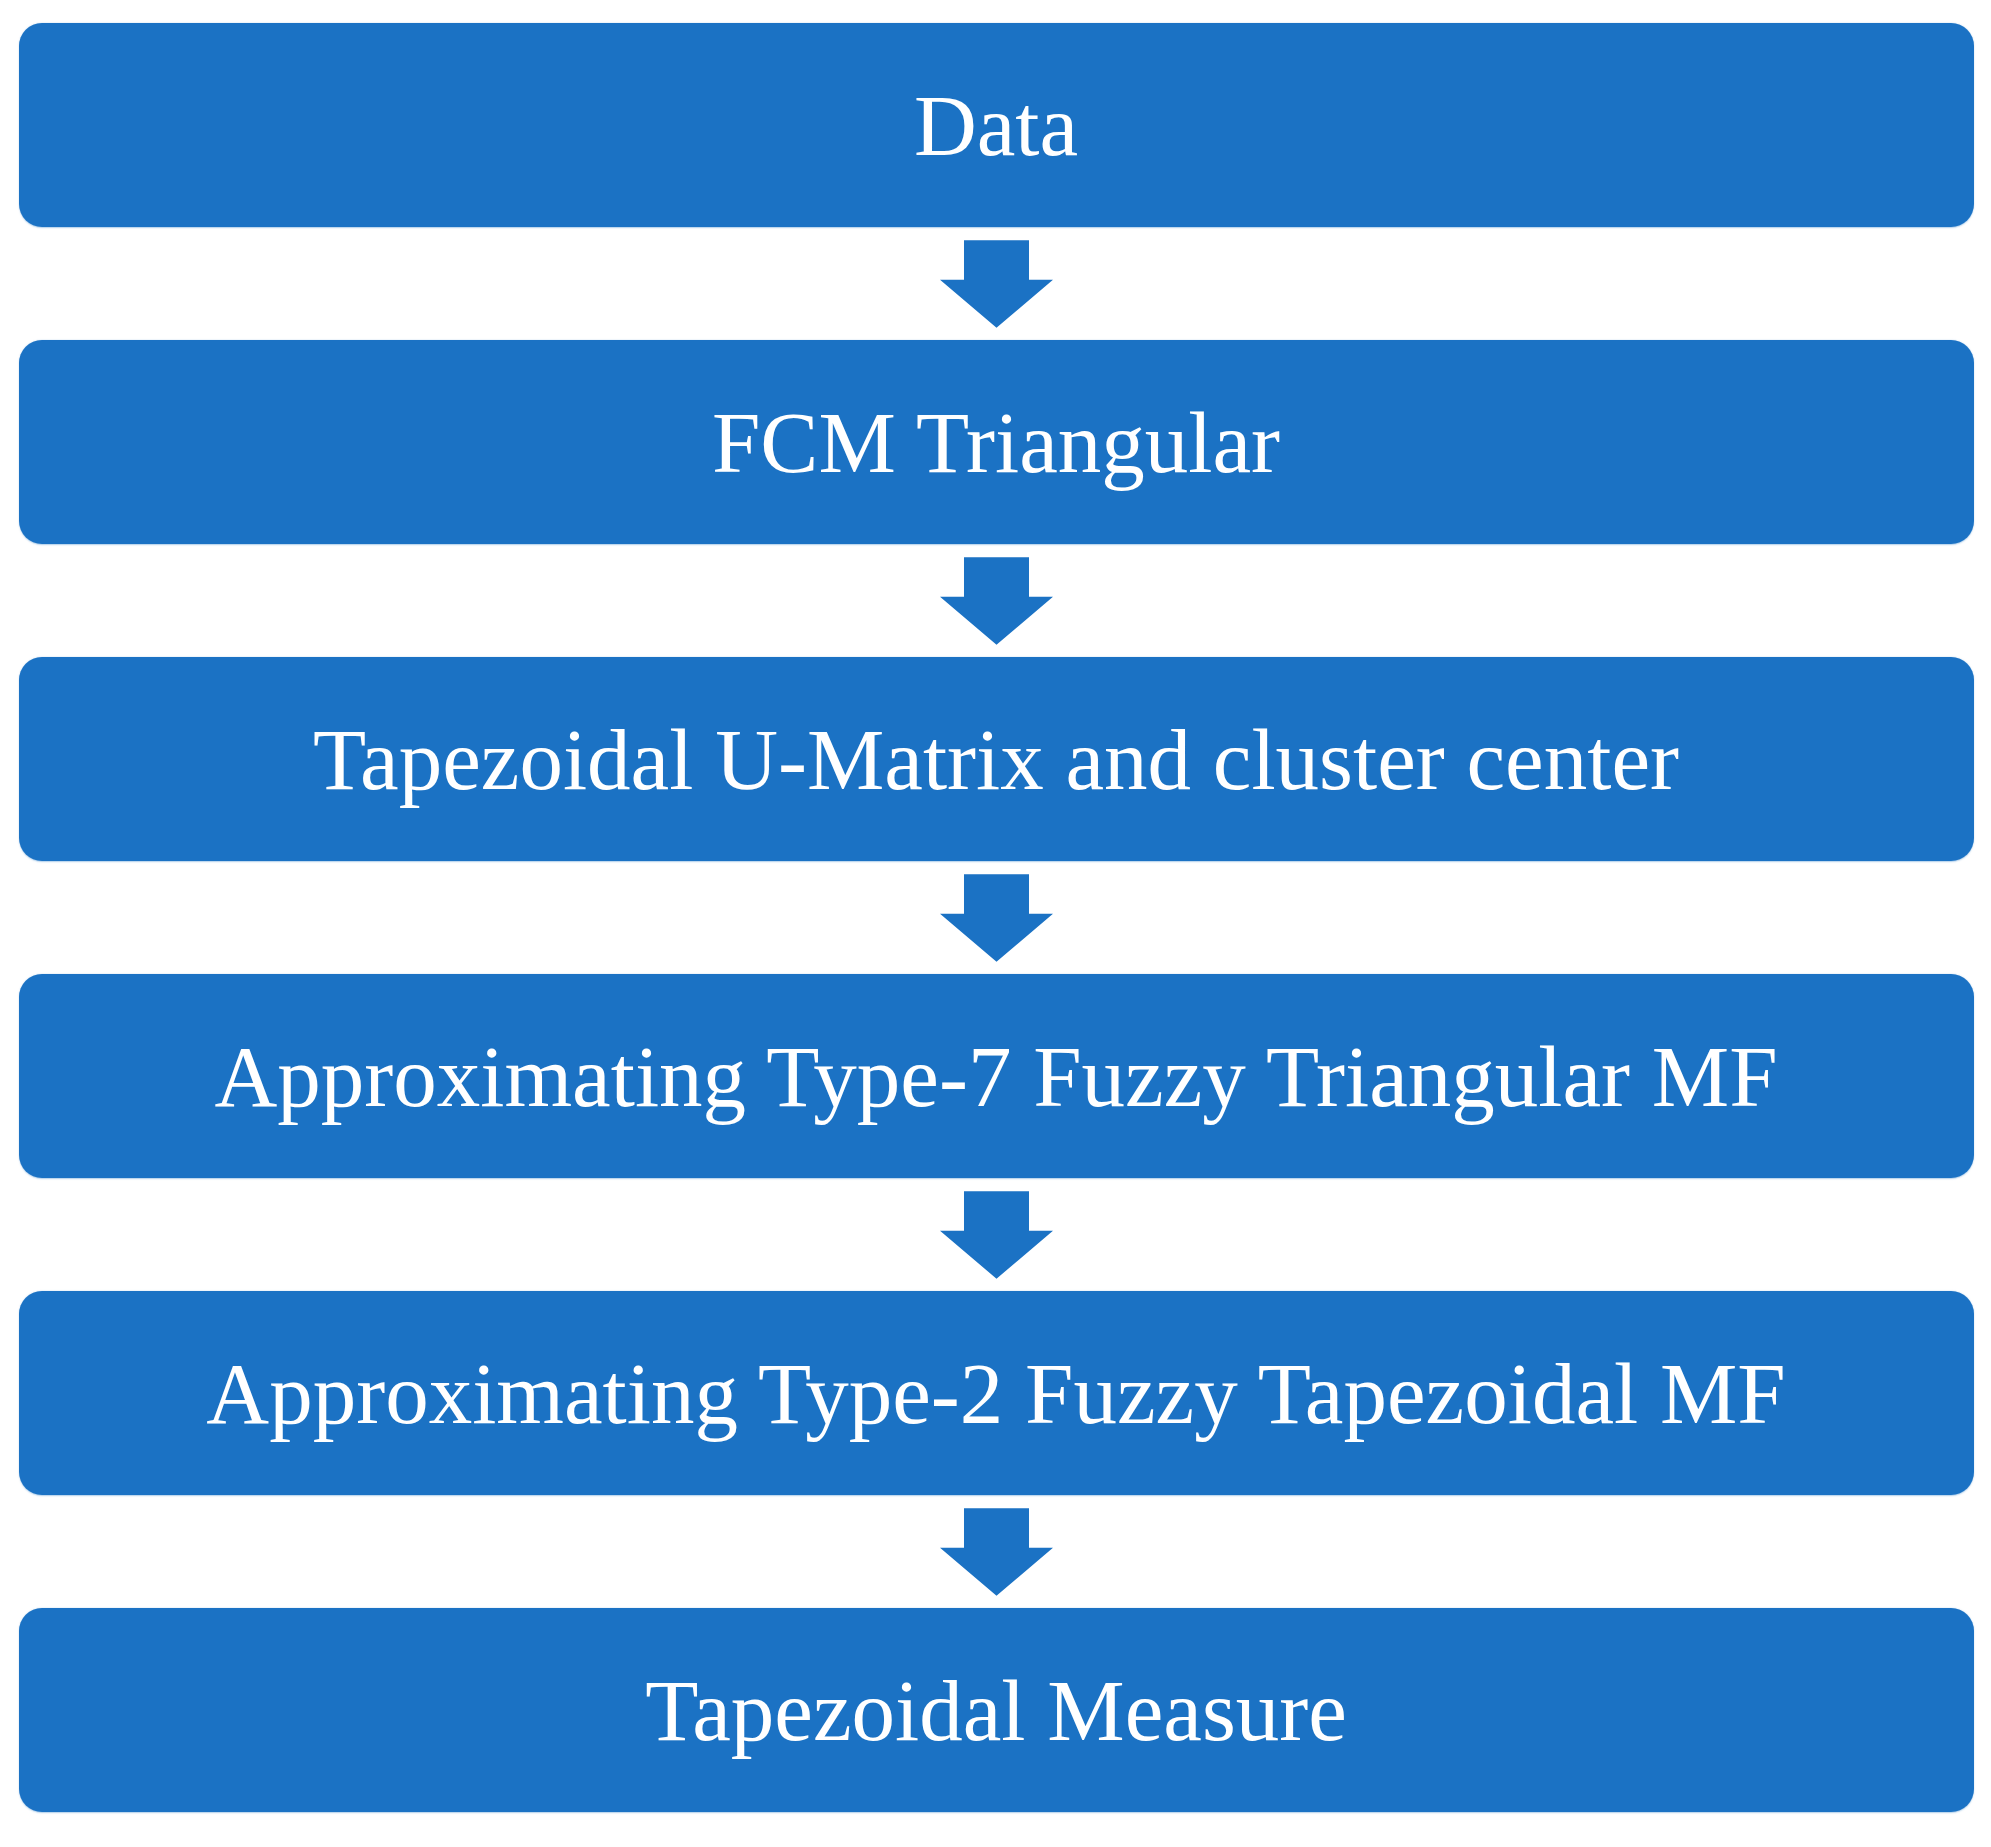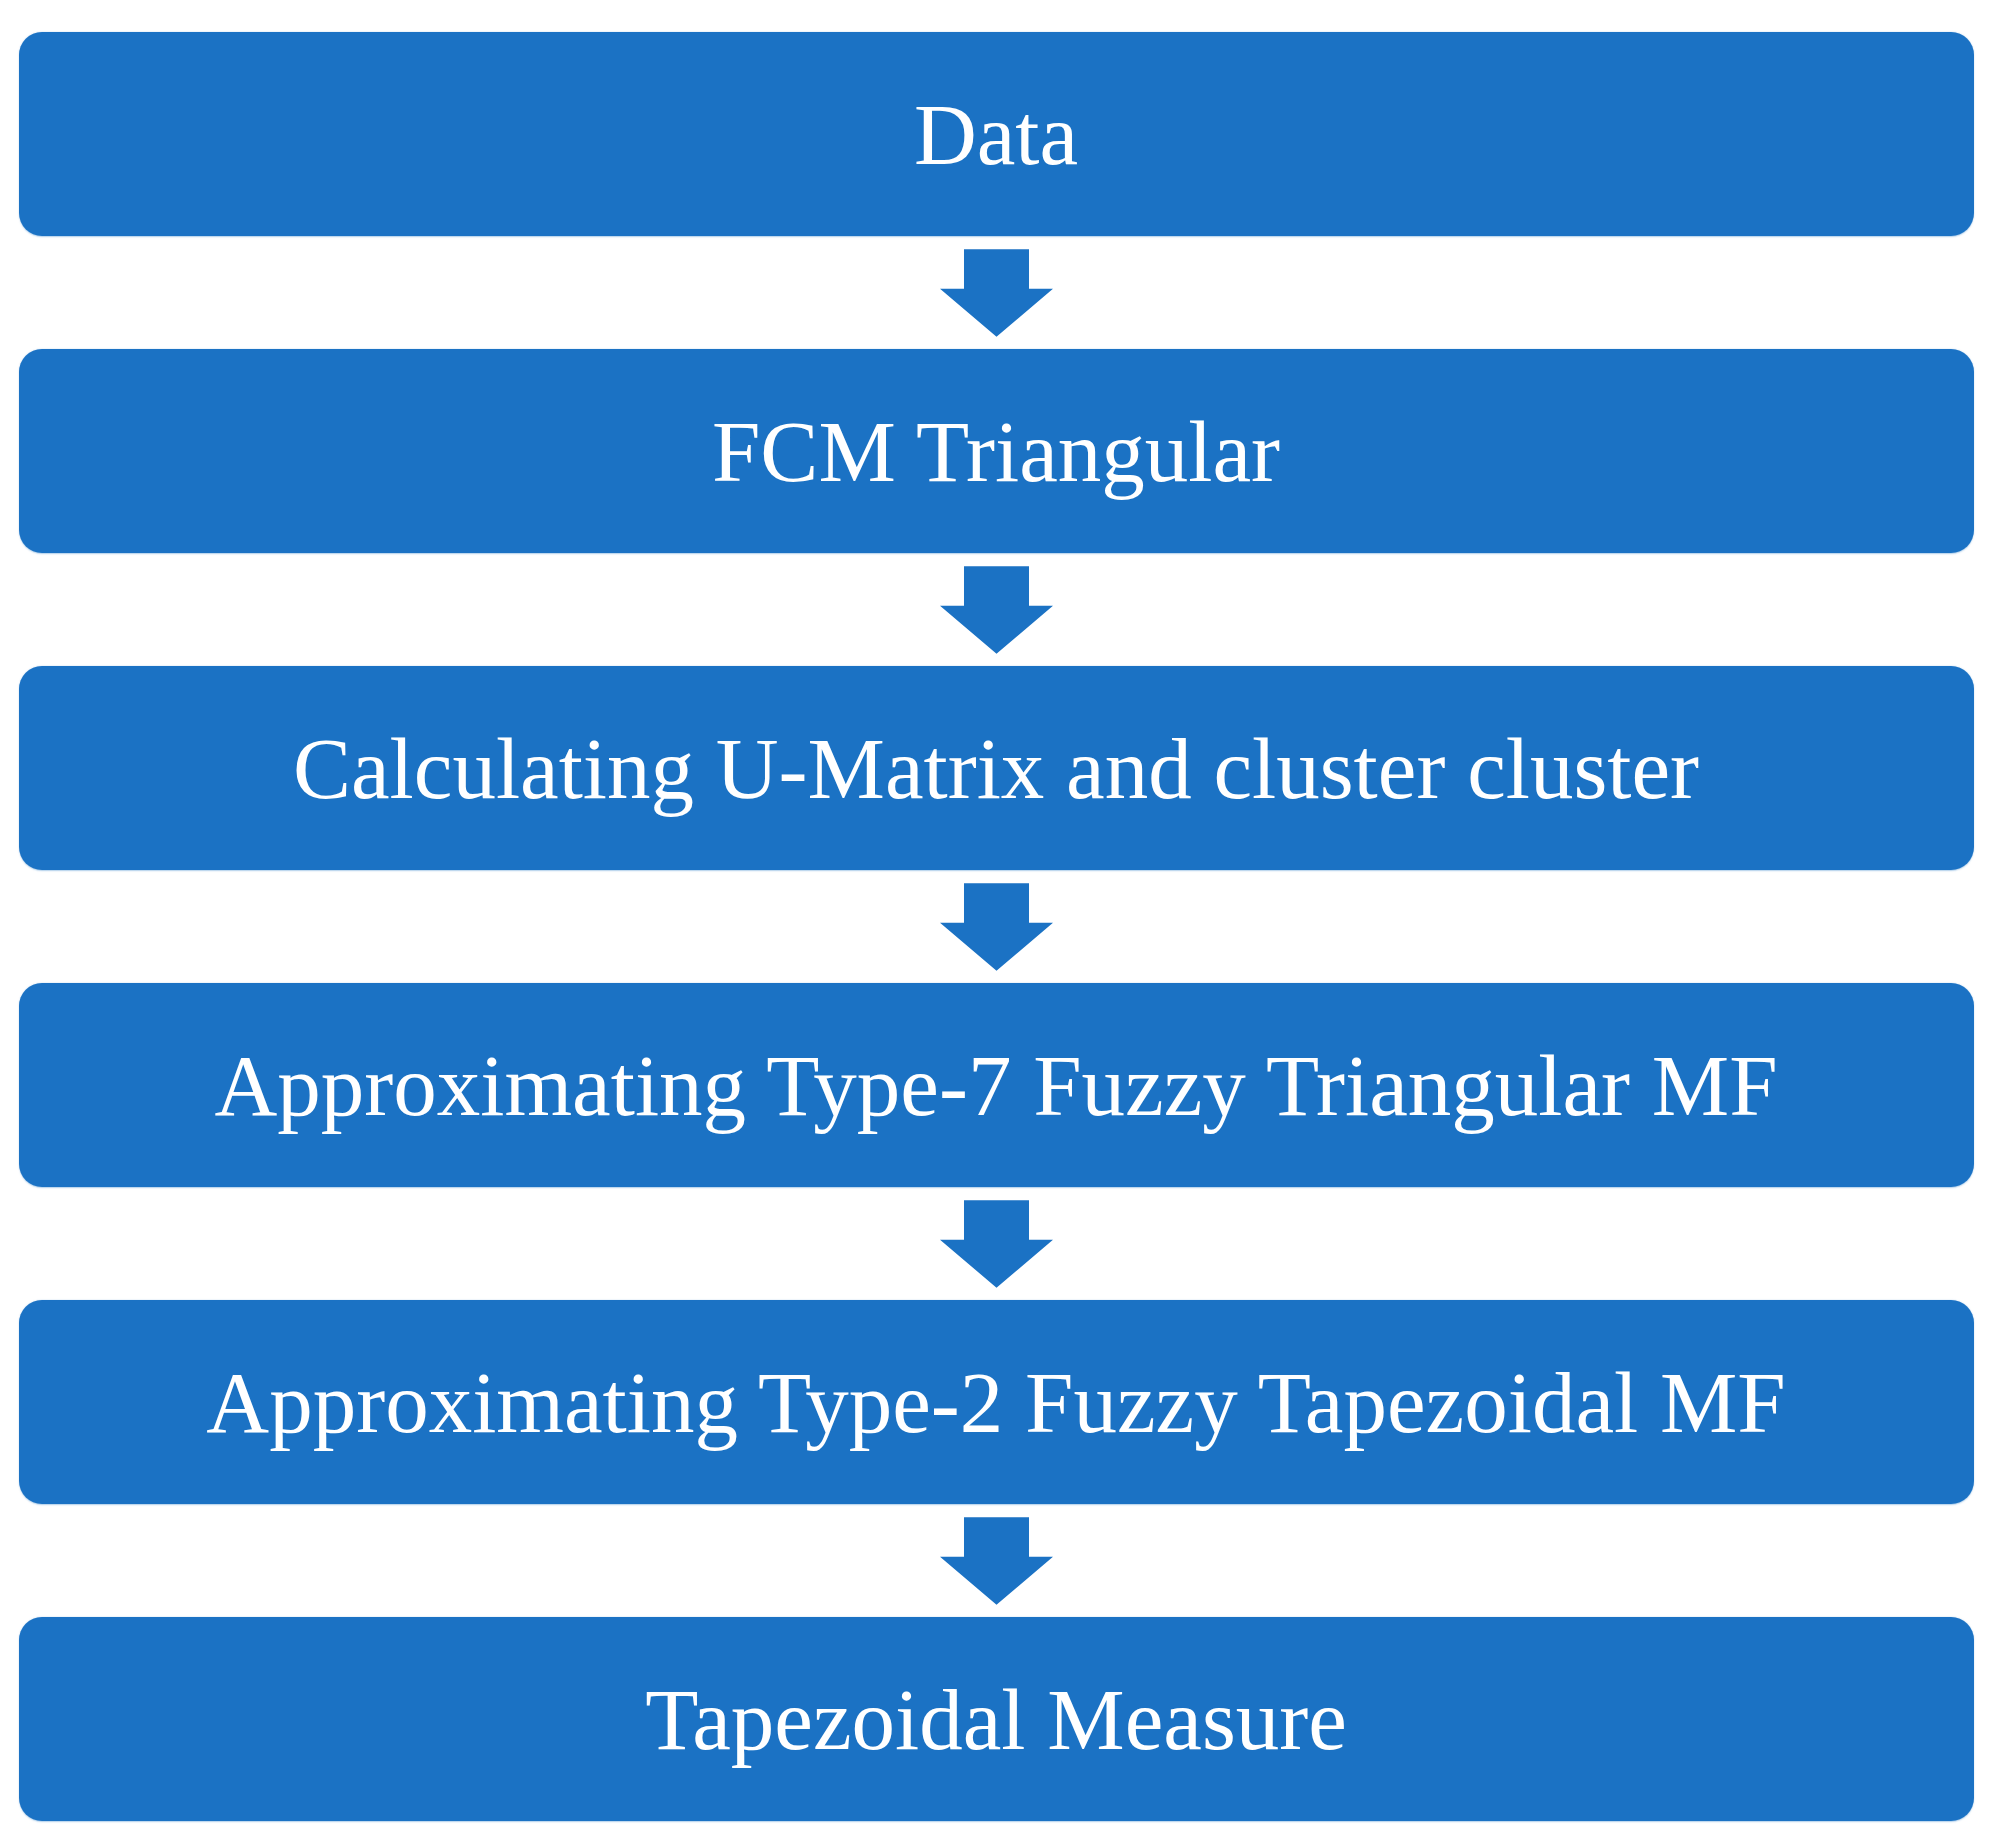--- a/index.html
+++ b/index.html
@@ -11,21 +11,21 @@
     width: 1992px;
     height: 1848px;
     font-family: "Liberation Serif", serif;
     overflow: hidden;
   }
   .canvas {
     position: relative;
     width: 1992px;
     height: 1848px;
     box-sizing: border-box;
-    padding-top: 32px;
+    padding-top: 23px;
     display: flex;
     flex-direction: column;
     align-items: center;
     background: #ffffff;
   }
   .step-box {
     width: 1955px;
     height: 204px;
     background: #1B72C4;
     border-radius: 23px;
@@ -76,21 +76,21 @@
     <span class="step-label">FCM Triangular</span>
   </div>
 
   <div class="arrow-wrap">
     <svg width="113" height="88" viewBox="0 0 146 113">
       <polygon class="arrow-fill" points="31,0 115,0 115,51 146,51 73,113 0,51 31,51"></polygon>
     </svg>
   </div>
 
   <div class="step-box">
-    <span class="step-label">Calculating U-Matrix and cluster cluster</span>
+    <span class="step-label">Tapezoidal U-Matrix and cluster center</span>
   </div>
 
   <div class="arrow-wrap">
     <svg width="113" height="88" viewBox="0 0 146 113">
       <polygon class="arrow-fill" points="31,0 115,0 115,51 146,51 73,113 0,51 31,51"></polygon>
     </svg>
   </div>
 
   <div class="step-box">
     <span class="step-label">Approximating Type-7 Fuzzy Triangular MF</span>

